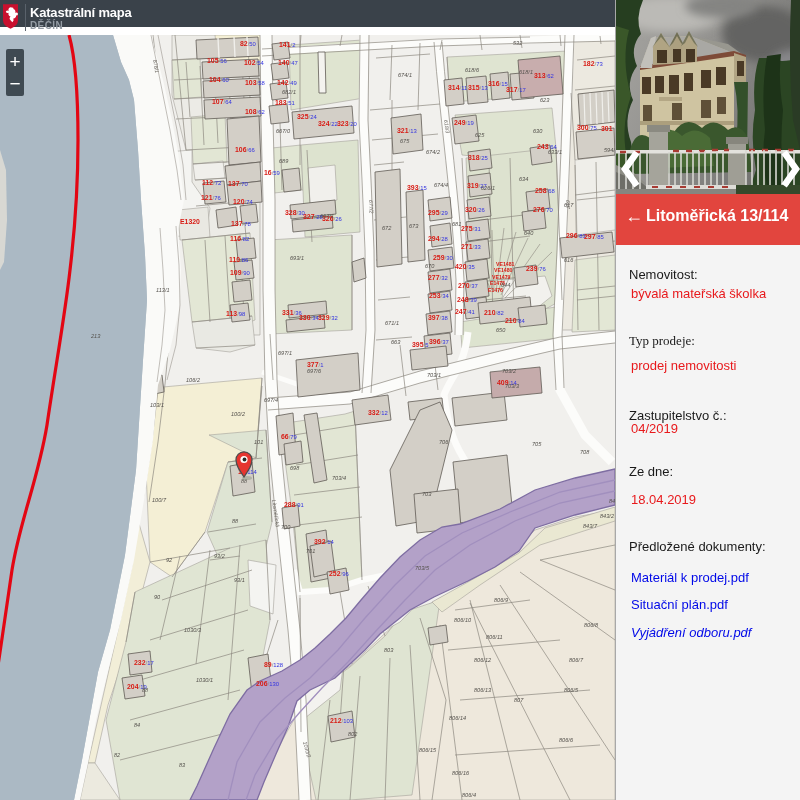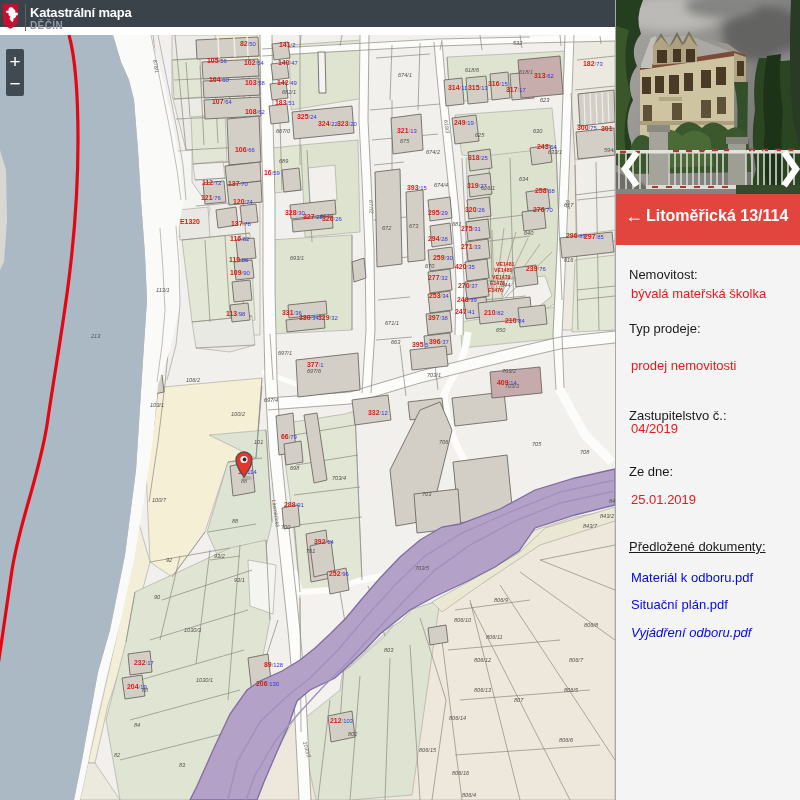--- a/index.html
+++ b/index.html
@@ -540,25 +540,25 @@
         <path d="M170,155 L180,169 L170,183" fill="none" stroke="#fff" stroke-width="6.5" stroke-linecap="square"></path>
       </svg>
     </div>
     <div id="redbar">
         <span class="arr">←</span>
         <span class="t">Litoměřická 13/114</span>
       </div>
     <div id="panel">
       <div class="lab" style="top:22px;">Nemovitost:</div>
       <div class="val" style="top:41px;">bývalá mateřská školka</div>
-      <div class="lab" style="top:76px;">Typ prodeje:</div>
+      <div class="lab" style="top:88px;font-family:Liberation Serif, serif;">Typ prodeje:</div>
       <div class="val" style="top:113px;">prodej nemovitosti</div>
       <div class="lab" style="top:163px;">Zastupitelstvo č.:</div>
       <div class="val" style="top:176px;">04/2019</div>
       <div class="lab" style="top:219px;">Ze dne:</div>
-      <div class="val" style="top:247px;">25.01.2019</div>
-      <div class="lab" style="top:294px;text-decoration:underline;">Předložené dokumenty:</div>
-      <div class="lnk" style="top:325px;">Materiál k odboru.pdf</div>
+      <div class="val" style="top:247px;">18.04.2019</div>
+      <div class="lab" style="top:294px;">Předložené dokumenty:</div>
+      <div class="lnk" style="top:325px;">Materiál k prodej.pdf</div>
       <div class="lnk" style="top:352px;">Situační plán.pdf</div>
       <div class="lnk" style="top:380px;font-style:italic;">Vyjádření odboru.pdf</div>
     </div>
   </div>
 </div>
 
 </body></html>

